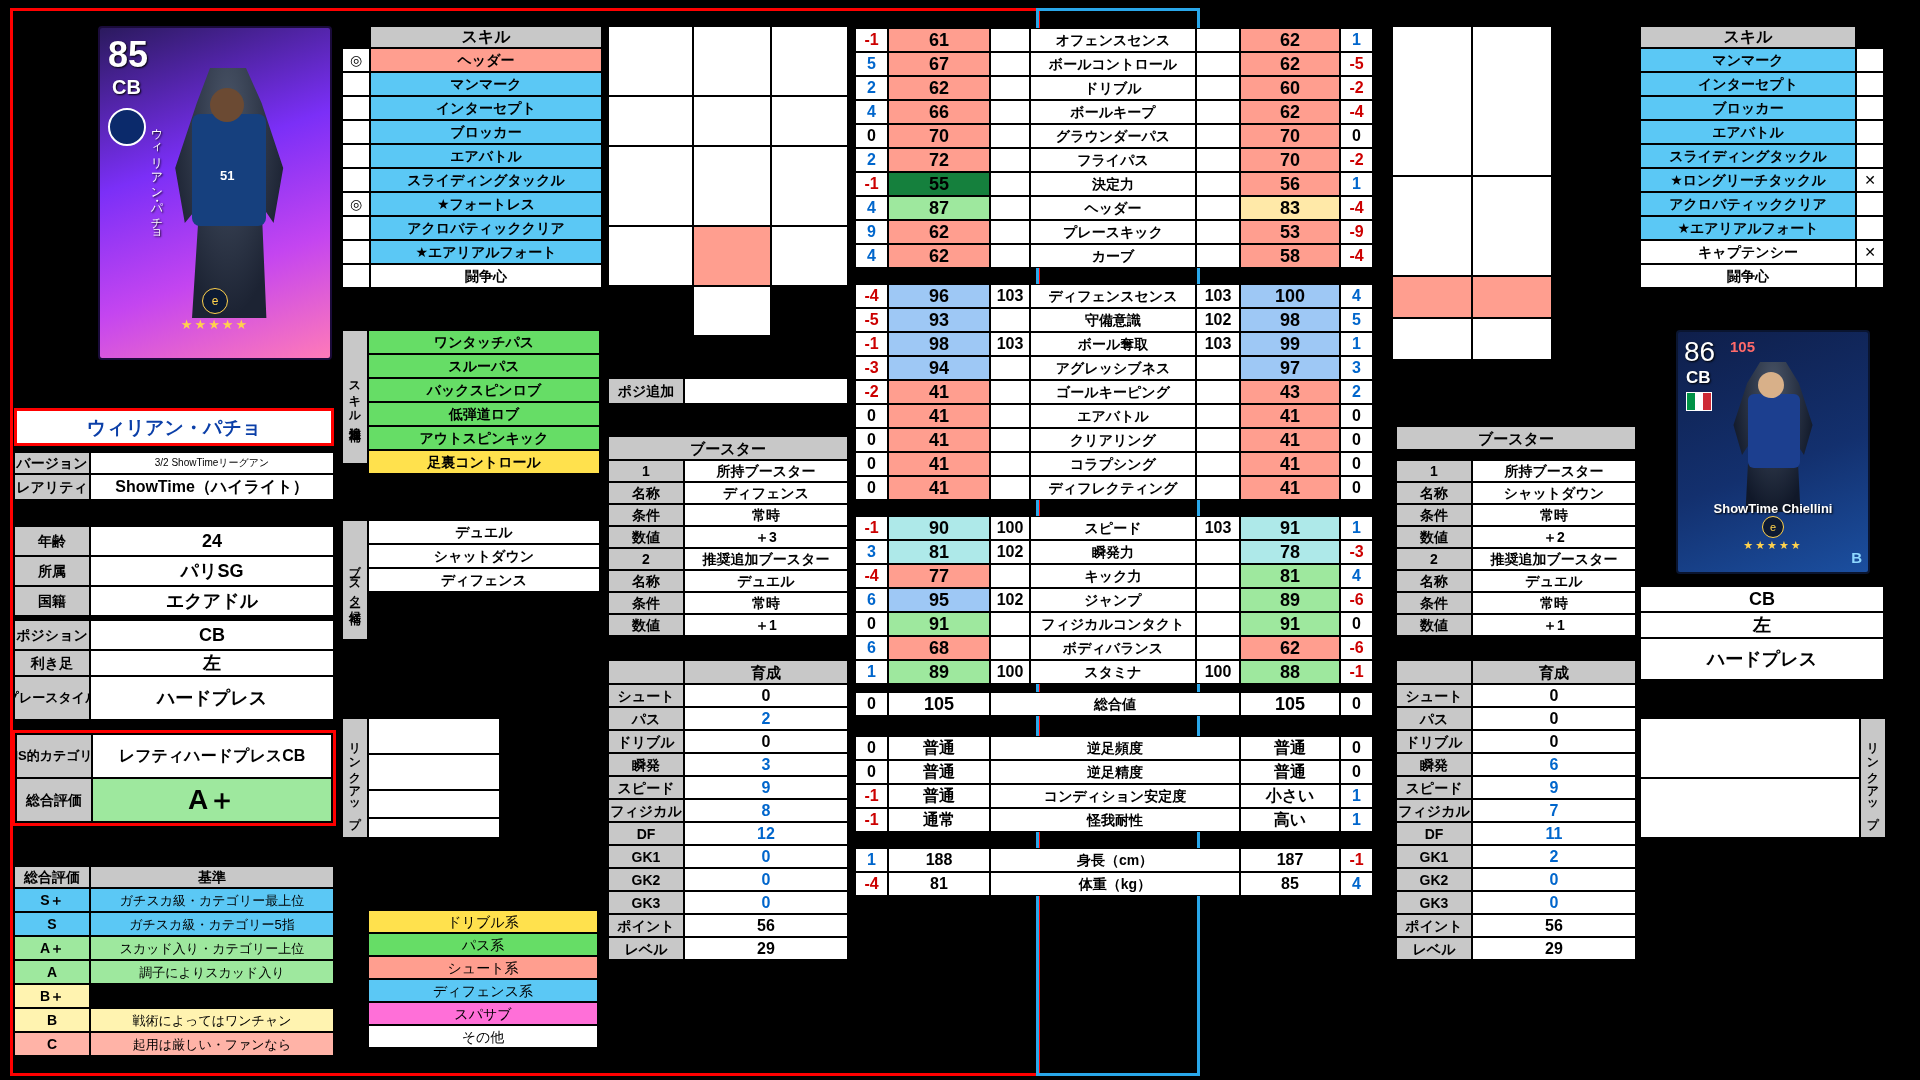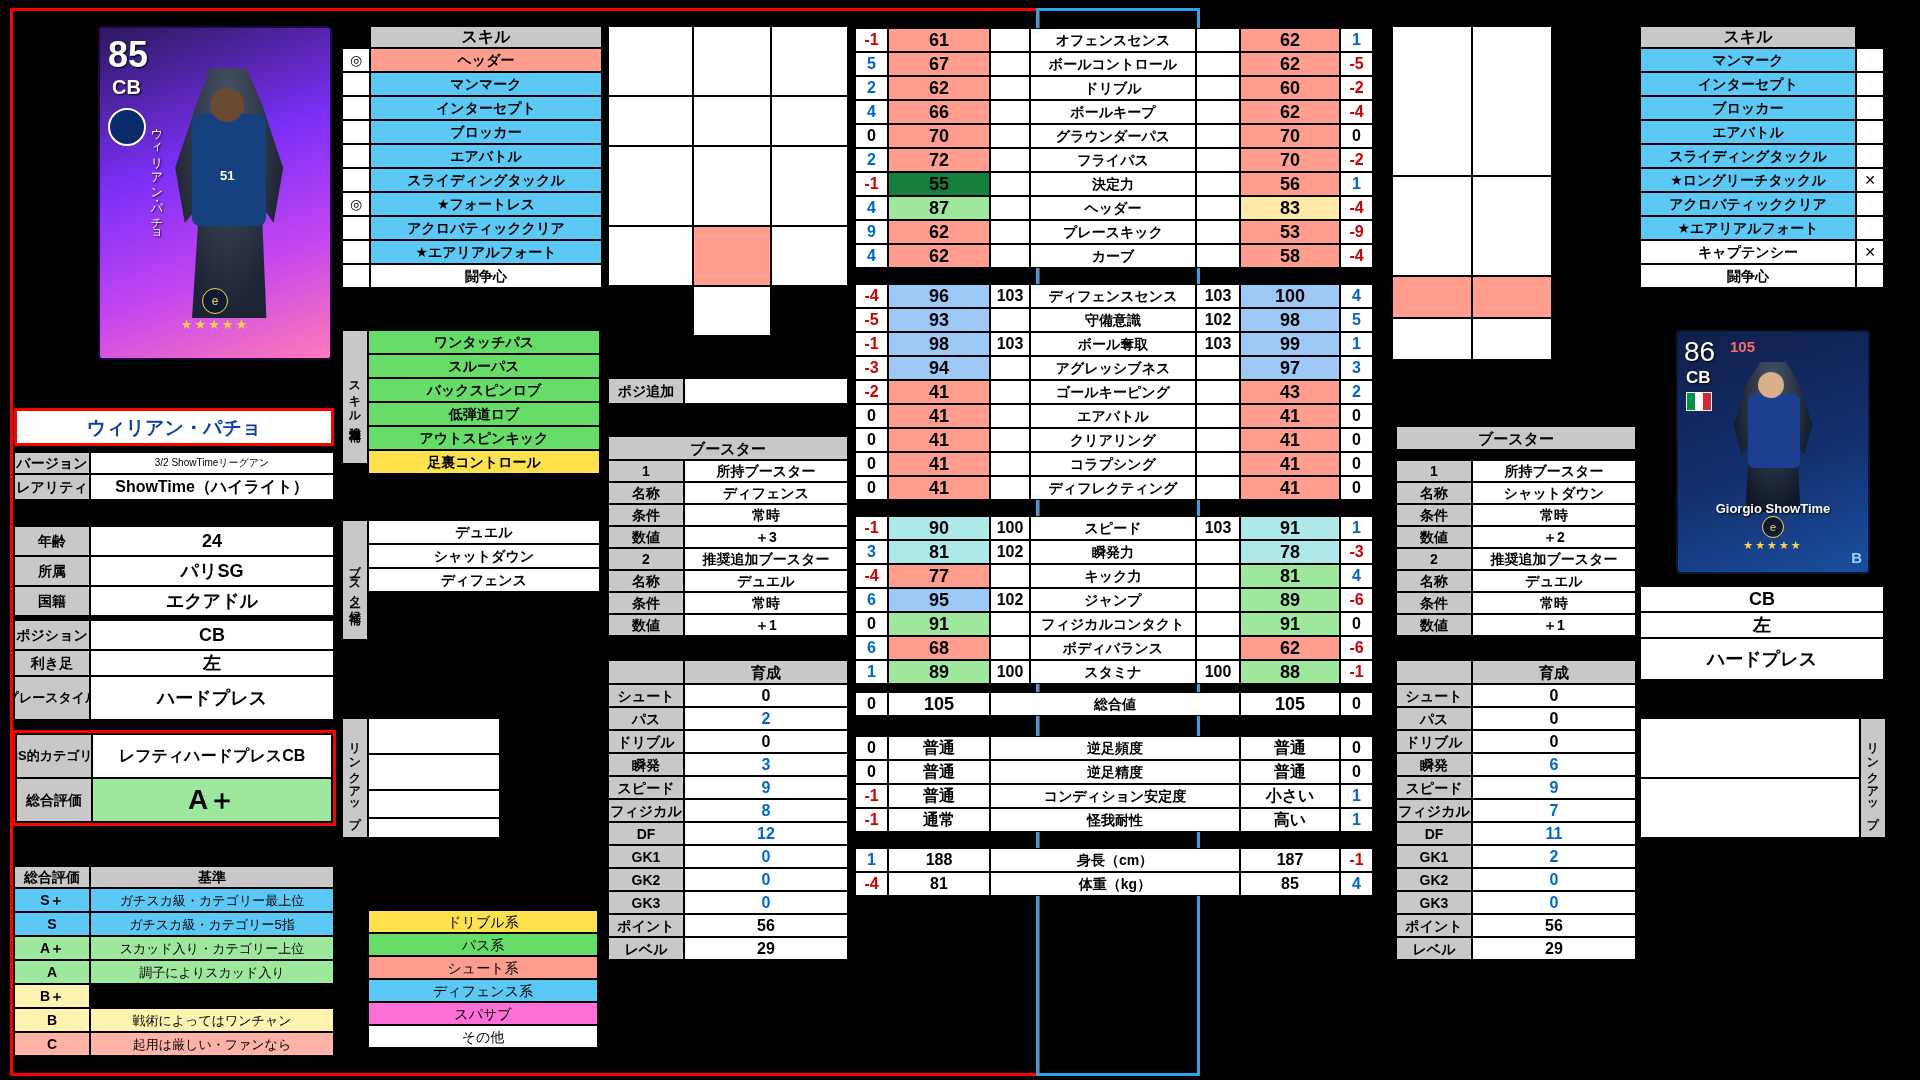--- a/index.html
+++ b/index.html
@@ -495,21 +495,21 @@
     </div>
 
   <div class="card" style="left:1676px;top:330px;width:190px;height:240px;background:linear-gradient(160deg,#0f1f4b,#13306e 55%,#1b4fa0);border:2px solid #0a1530;">
     <div style="position:absolute;left:6px;top:4px;color:#fff;font-size:28px;font-weight:normal;text-shadow:1px 1px 2px #000;">86</div>
     <div style="position:absolute;left:52px;top:6px;color:#ff6a6a;font-size:15px;font-weight:bold;">105</div>
     <div style="position:absolute;left:8px;top:36px;color:#fff;font-size:17px;font-weight:bold;text-shadow:1px 1px 2px #000;">CB</div>
     <div style="position:absolute;left:8px;top:60px;width:24px;height:17px;background:linear-gradient(90deg,#009246 33%,#fff 33% 66%,#ce2b37 66%);border:1px solid #fff;"></div>
     <div style="position:absolute;left:52px;top:30px;width:86px;height:150px;background:radial-gradient(ellipse at 50% 18%,#4a5568,#101829 72%);clip-path:polygon(35% 0,65% 0,80% 14%,96% 42%,86% 62%,78% 55%,82% 100%,18% 100%,22% 55%,14% 62%,4% 42%,20% 14%);"></div>
     <div style="position:absolute;left:70px;top:62px;width:52px;height:74px;background:#1c3f8f;border-radius:6px;"></div>
     <div style="position:absolute;left:80px;top:40px;width:26px;height:26px;border-radius:50%;background:#d8b089;"></div>
-    <div style="position:absolute;left:0;bottom:56px;width:100%;text-align:center;color:#fff;font-size:13px;font-weight:bold;text-shadow:1px 1px 2px #000;">Giorgio ShowTime</div>
+    <div style="position:absolute;left:0;bottom:56px;width:100%;text-align:center;color:#fff;font-size:13px;font-weight:bold;text-shadow:1px 1px 2px #000;">ShowTime Chiellini</div>
     <div style="position:absolute;left:0;bottom:20px;width:100%;text-align:center;color:#ffd24d;font-size:11px;letter-spacing:2px;">★★★★★</div>
     <div style="position:absolute;left:50%;bottom:34px;transform:translateX(-50%);width:20px;height:20px;border-radius:50%;background:#0d1a33;border:1px solid #ffd24d;color:#ffd24d;font-size:11px;text-align:center;line-height:20px;">e</div>
     <div style="position:absolute;right:6px;bottom:6px;color:#8fd8ff;font-size:15px;font-weight:bold;">B</div>
   </div>
 
   <div class="abs cell hdr" style="left:1396px;top:426px;width:240px;height:24px;font-size:15px;">ブースター</div>
   <div id="booster-right-rows">
       <div class="abs cell hdr s14" style="left:1396px;top:460px;width:76px;height:22px;">1</div>
       <div class="abs cell b s14" style="left:1472px;top:460px;width:164px;height:22px;">所持ブースター</div>
       <div class="abs cell hdr s14" style="left:1396px;top:482px;width:76px;height:22px;">名称</div>

